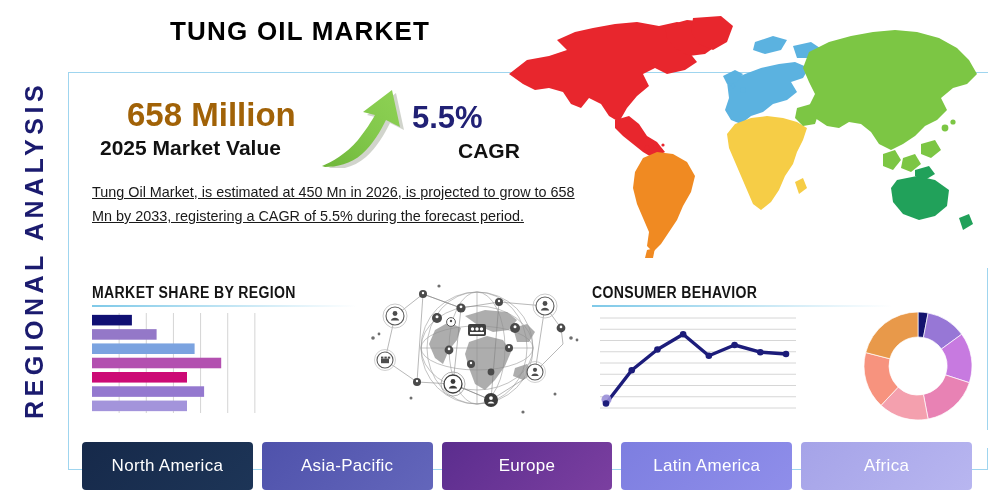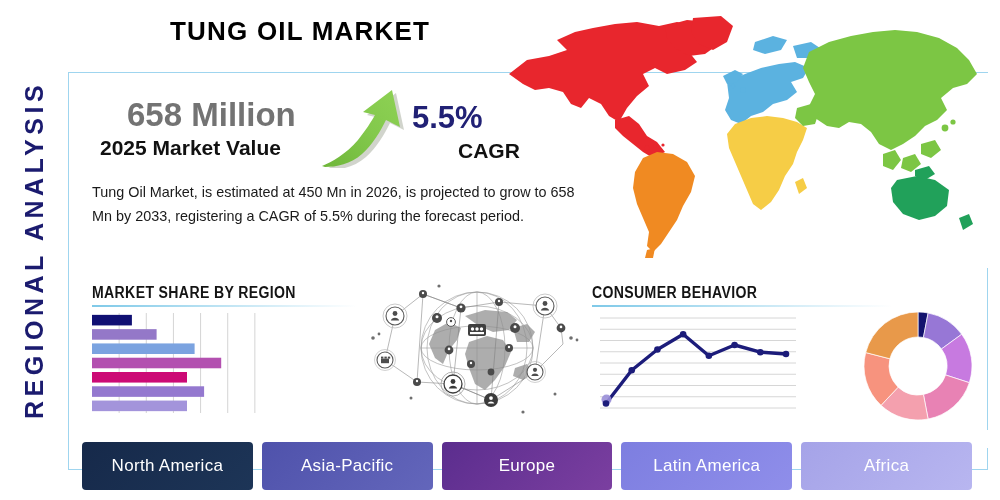--- a/index.html
+++ b/index.html
@@ -70,21 +70,21 @@
     white-space: nowrap;
   }
 
   
   #stat-value {
     position: absolute;
     left: 127px;
     top: 96px;
     font-size: 33px;
     font-weight: bold;
-    color: #737373;
+    color: #a16207;
     letter-spacing: 0px;
     white-space: nowrap;
   }
   #stat-value-label {
     position: absolute;
     left: 100px;
     top: 136px;
     font-size: 21px;
     font-weight: bold;
     color: #111111;
@@ -119,20 +119,21 @@
 
   
   #description {
     position: absolute;
     left: 92px;
     top: 180px;
     width: 490px;
     font-size: 14.4px;
     line-height: 24px;
     color: #1a1a1a;
+    text-decoration: underline;
   }
 
   
   #world-map {
     position: absolute;
     left: 497px;
     top: 12px;
     width: 500px;
     height: 255px;
   }

